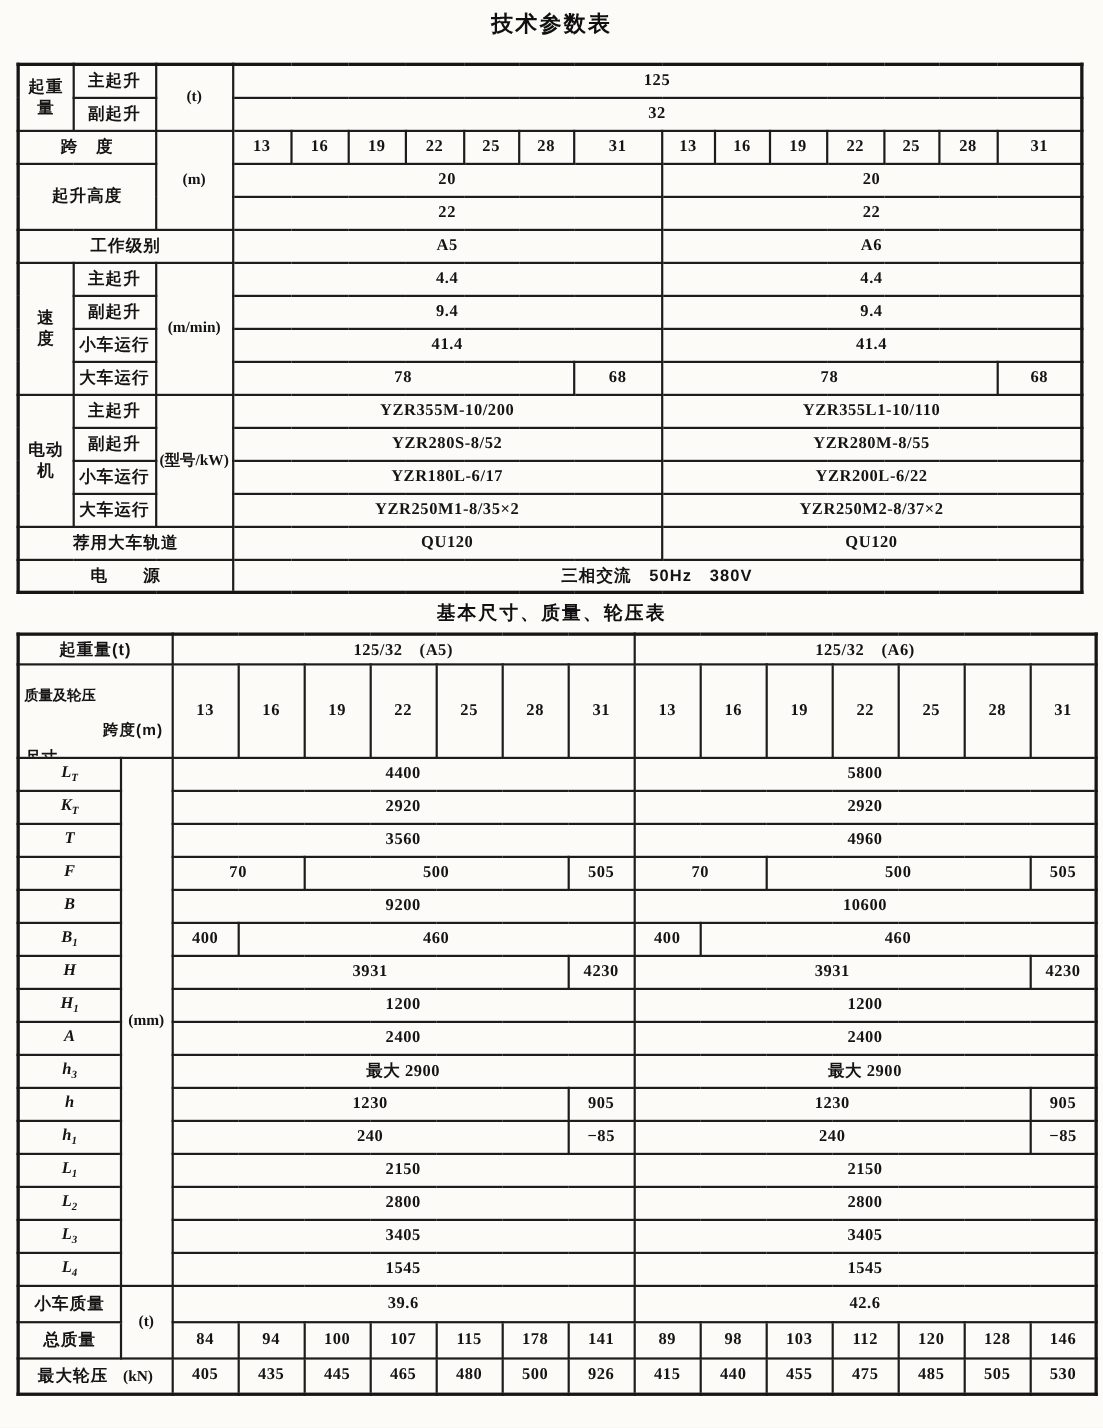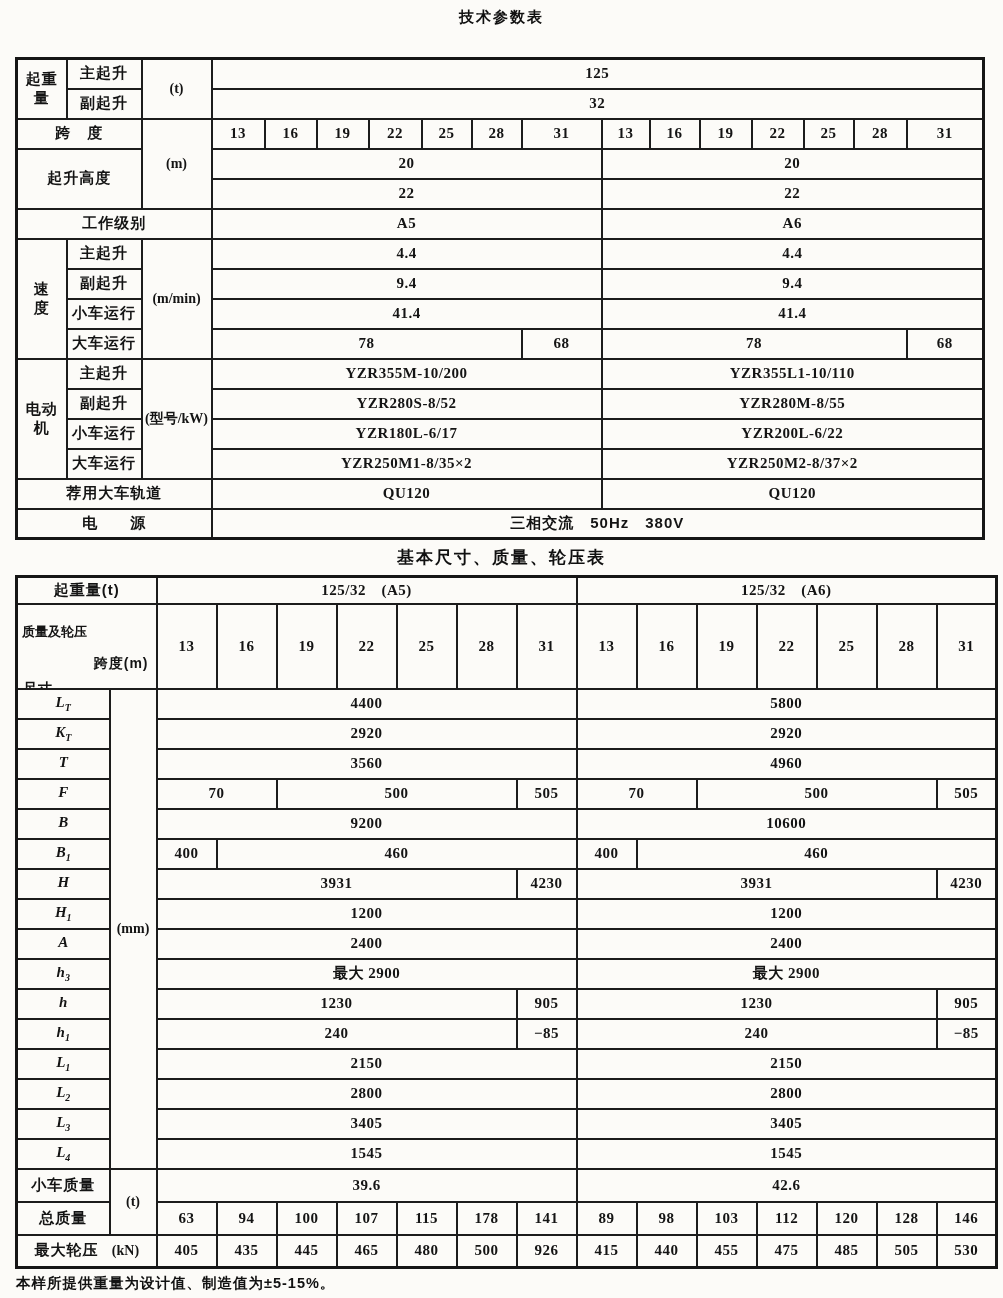--- a/index.html
+++ b/index.html
@@ -1,20 +1,20 @@
 <!DOCTYPE html>
 <html><head>
 <meta charset="utf-8">
 <style>
   html,body{margin:0;padding:0;}
   body{background:#f3f2ee;}
   .page{position:relative;width:1003px;height:1298px;background:#fcfbf8;color:#141414;
         font-family:"Liberation Sans",sans-serif;overflow:hidden;}
   .doc-title{position:absolute;left:0;width:1003px;text-align:center;
-             font-family:"Liberation Sans",sans-serif;font-weight:700;font-size:15px;
+             font-family:"Liberation Sans",sans-serif;font-weight:700;font-size:20px;
              letter-spacing:2px;color:#101010;}
   #title1{top:8px;}
   #title2{top:546px;font-size:17px;}
   table{position:absolute;border-collapse:collapse;table-layout:fixed;background:#fcfbf8;
         border:3px solid #161616;}
   td{border:2px solid #1c1c1c;text-align:center;vertical-align:middle;padding:0;overflow:hidden;}
   .t1{left:15px;top:57px;width:967px;}
   .t1 tr{height:30px;}
   .t2{left:15px;top:575px;width:980px;}
   .t2 tr{height:30px;}
@@ -315,21 +315,21 @@
       </tbody>
     <tbody>
       <tr class="r33">
         <td class="cn">小车质量</td>
         <td class="unit" rowspan="2">(t)</td>
         <td class="num" colspan="7">39.6</td>
         <td class="num" colspan="7">42.6</td>
       </tr>
       <tr class="r33">
         <td class="cn">总质量</td>
-      <td colspan="1" class="num gen">63</td>
+      <td colspan="1" class="num gen">84</td>
           <td colspan="1" class="num gen">94</td>
           <td colspan="1" class="num gen">100</td>
           <td colspan="1" class="num gen">107</td>
           <td colspan="1" class="num gen">115</td>
           <td colspan="1" class="num gen">178</td>
           <td colspan="1" class="num gen">141</td>
           <td colspan="1" class="num gen">89</td>
           <td colspan="1" class="num gen">98</td>
           <td colspan="1" class="num gen">103</td>
           <td colspan="1" class="num gen">112</td>
@@ -353,15 +353,14 @@
           <td colspan="1" class="num gen">440</td>
           <td colspan="1" class="num gen">455</td>
           <td colspan="1" class="num gen">475</td>
           <td colspan="1" class="num gen">485</td>
           <td colspan="1" class="num gen">505</td>
           <td colspan="1" class="num gen">530</td>
         </tr>
     </tbody>
   </table>
 
-  <div class="footnote">本样所提供重量为设计值、制造值为±5-15%。</div>
 
 </div>
 
 </body></html>

